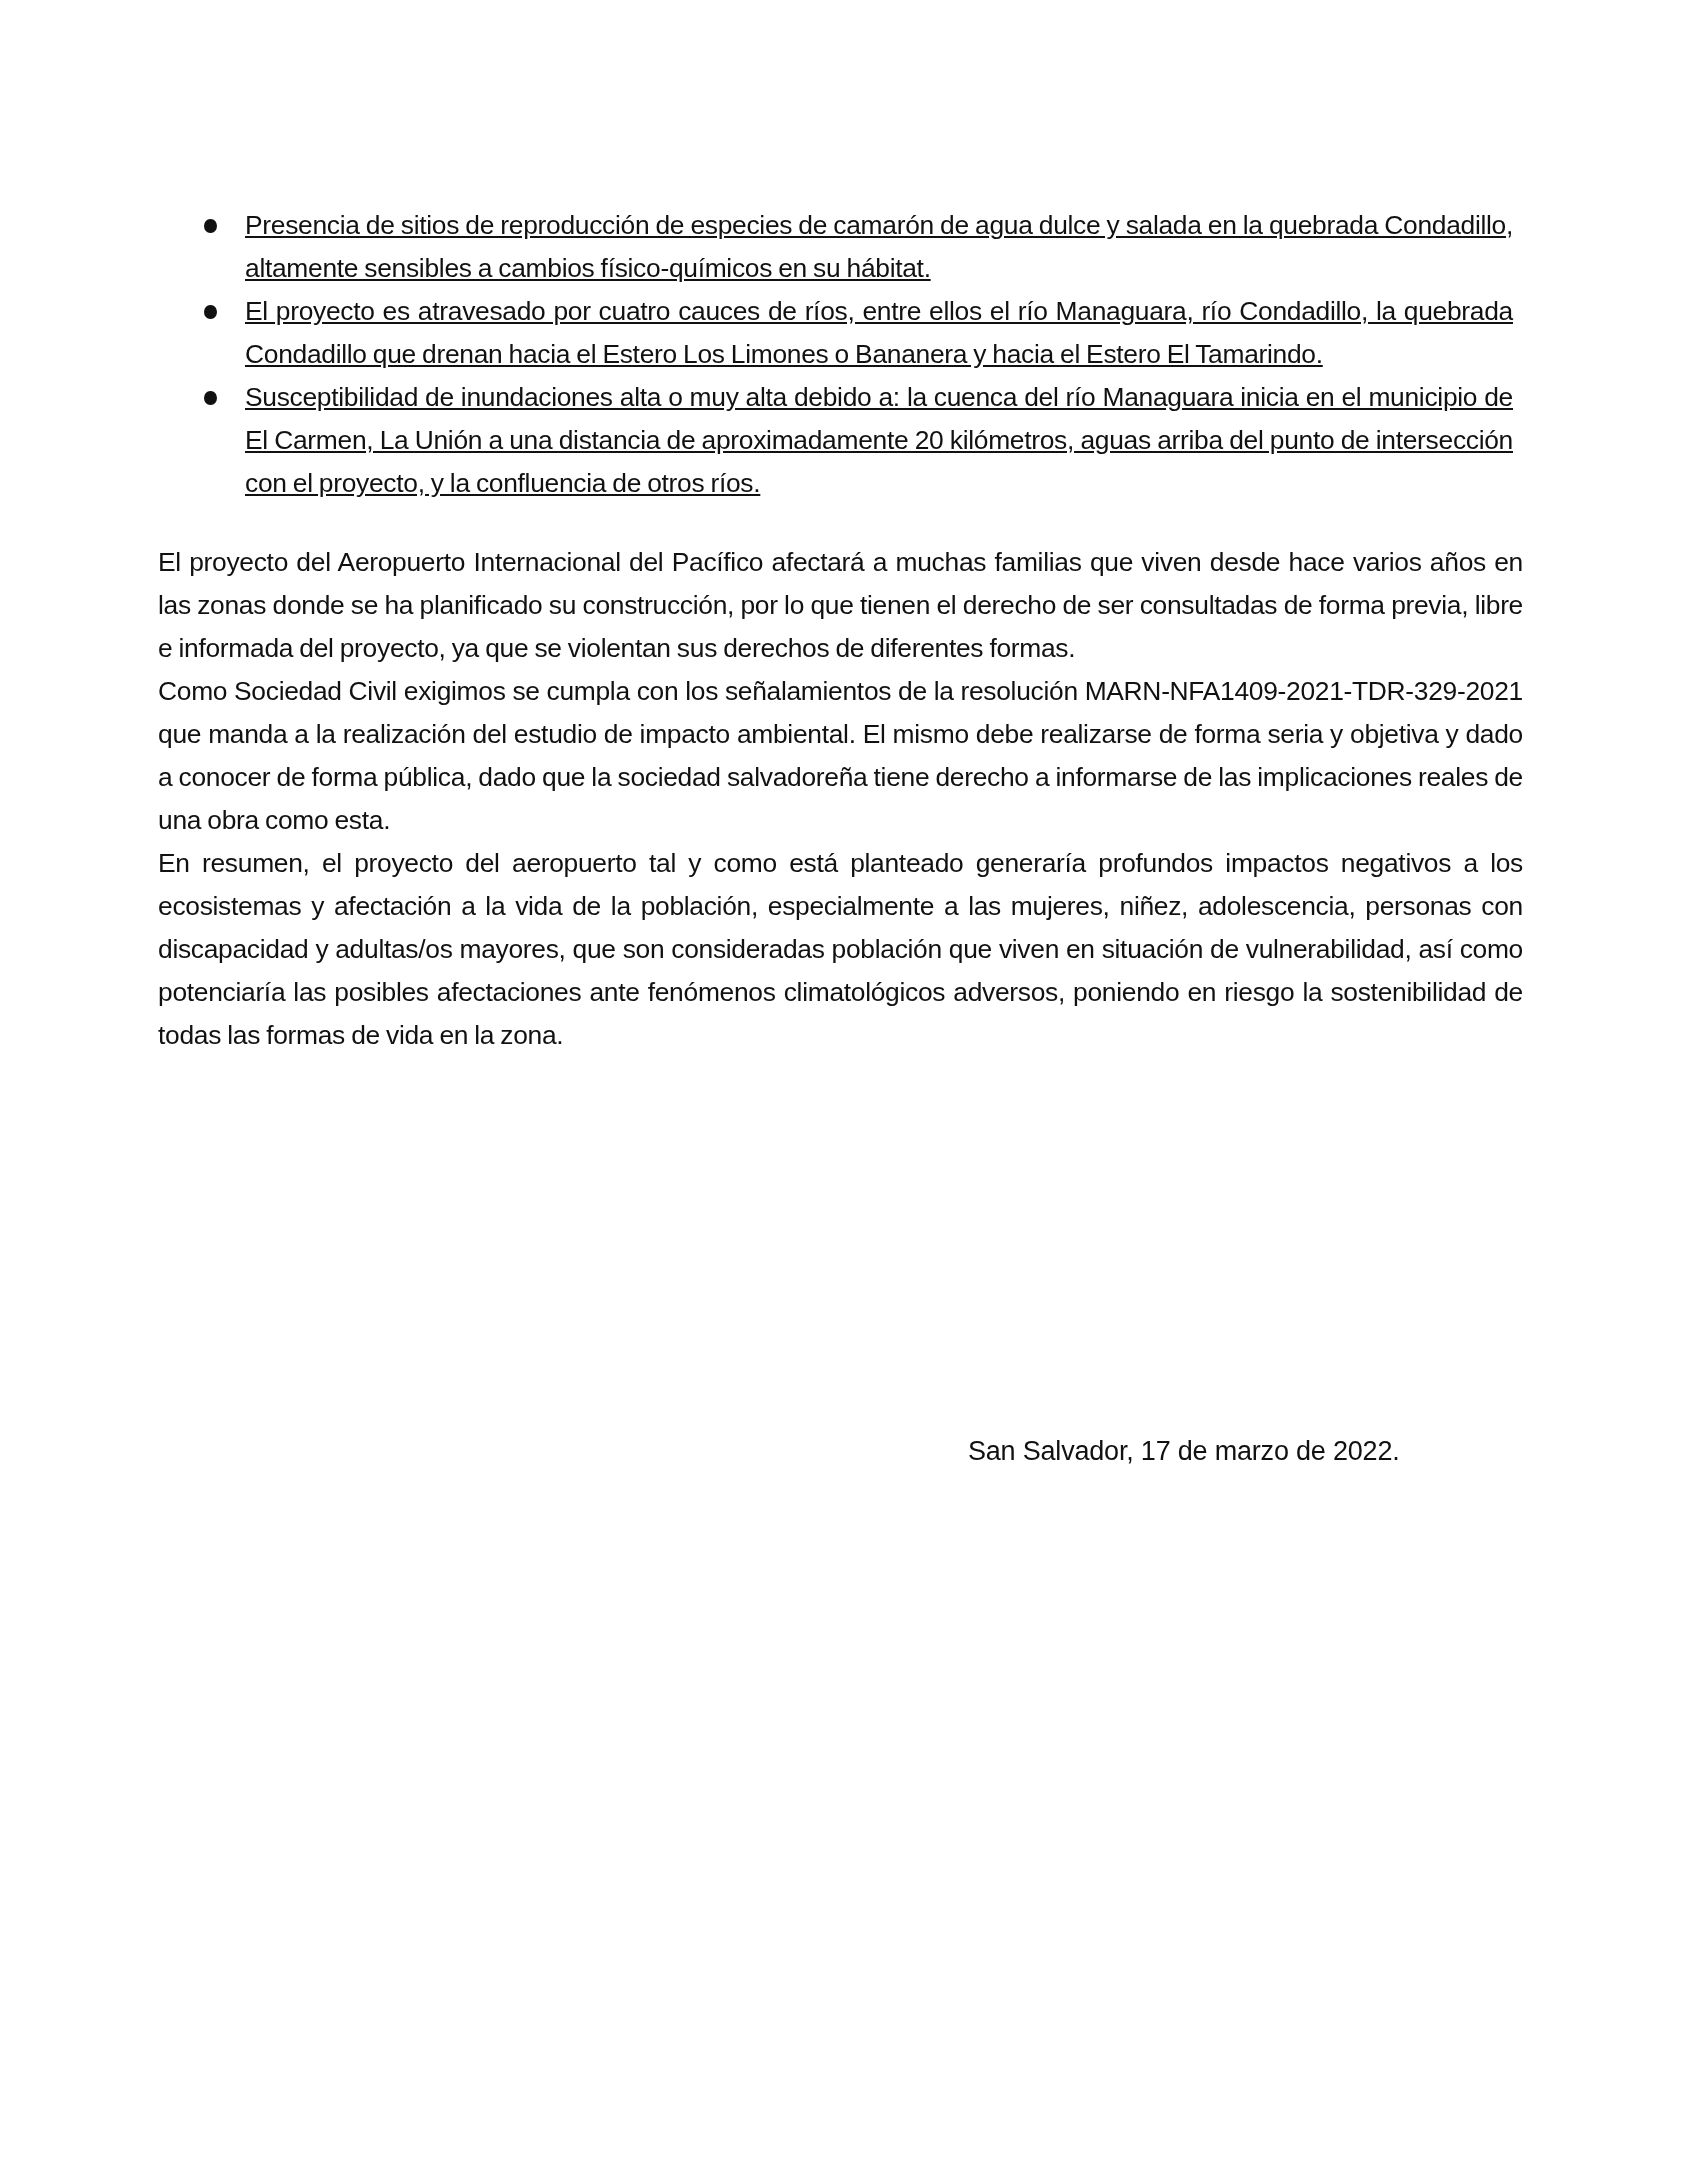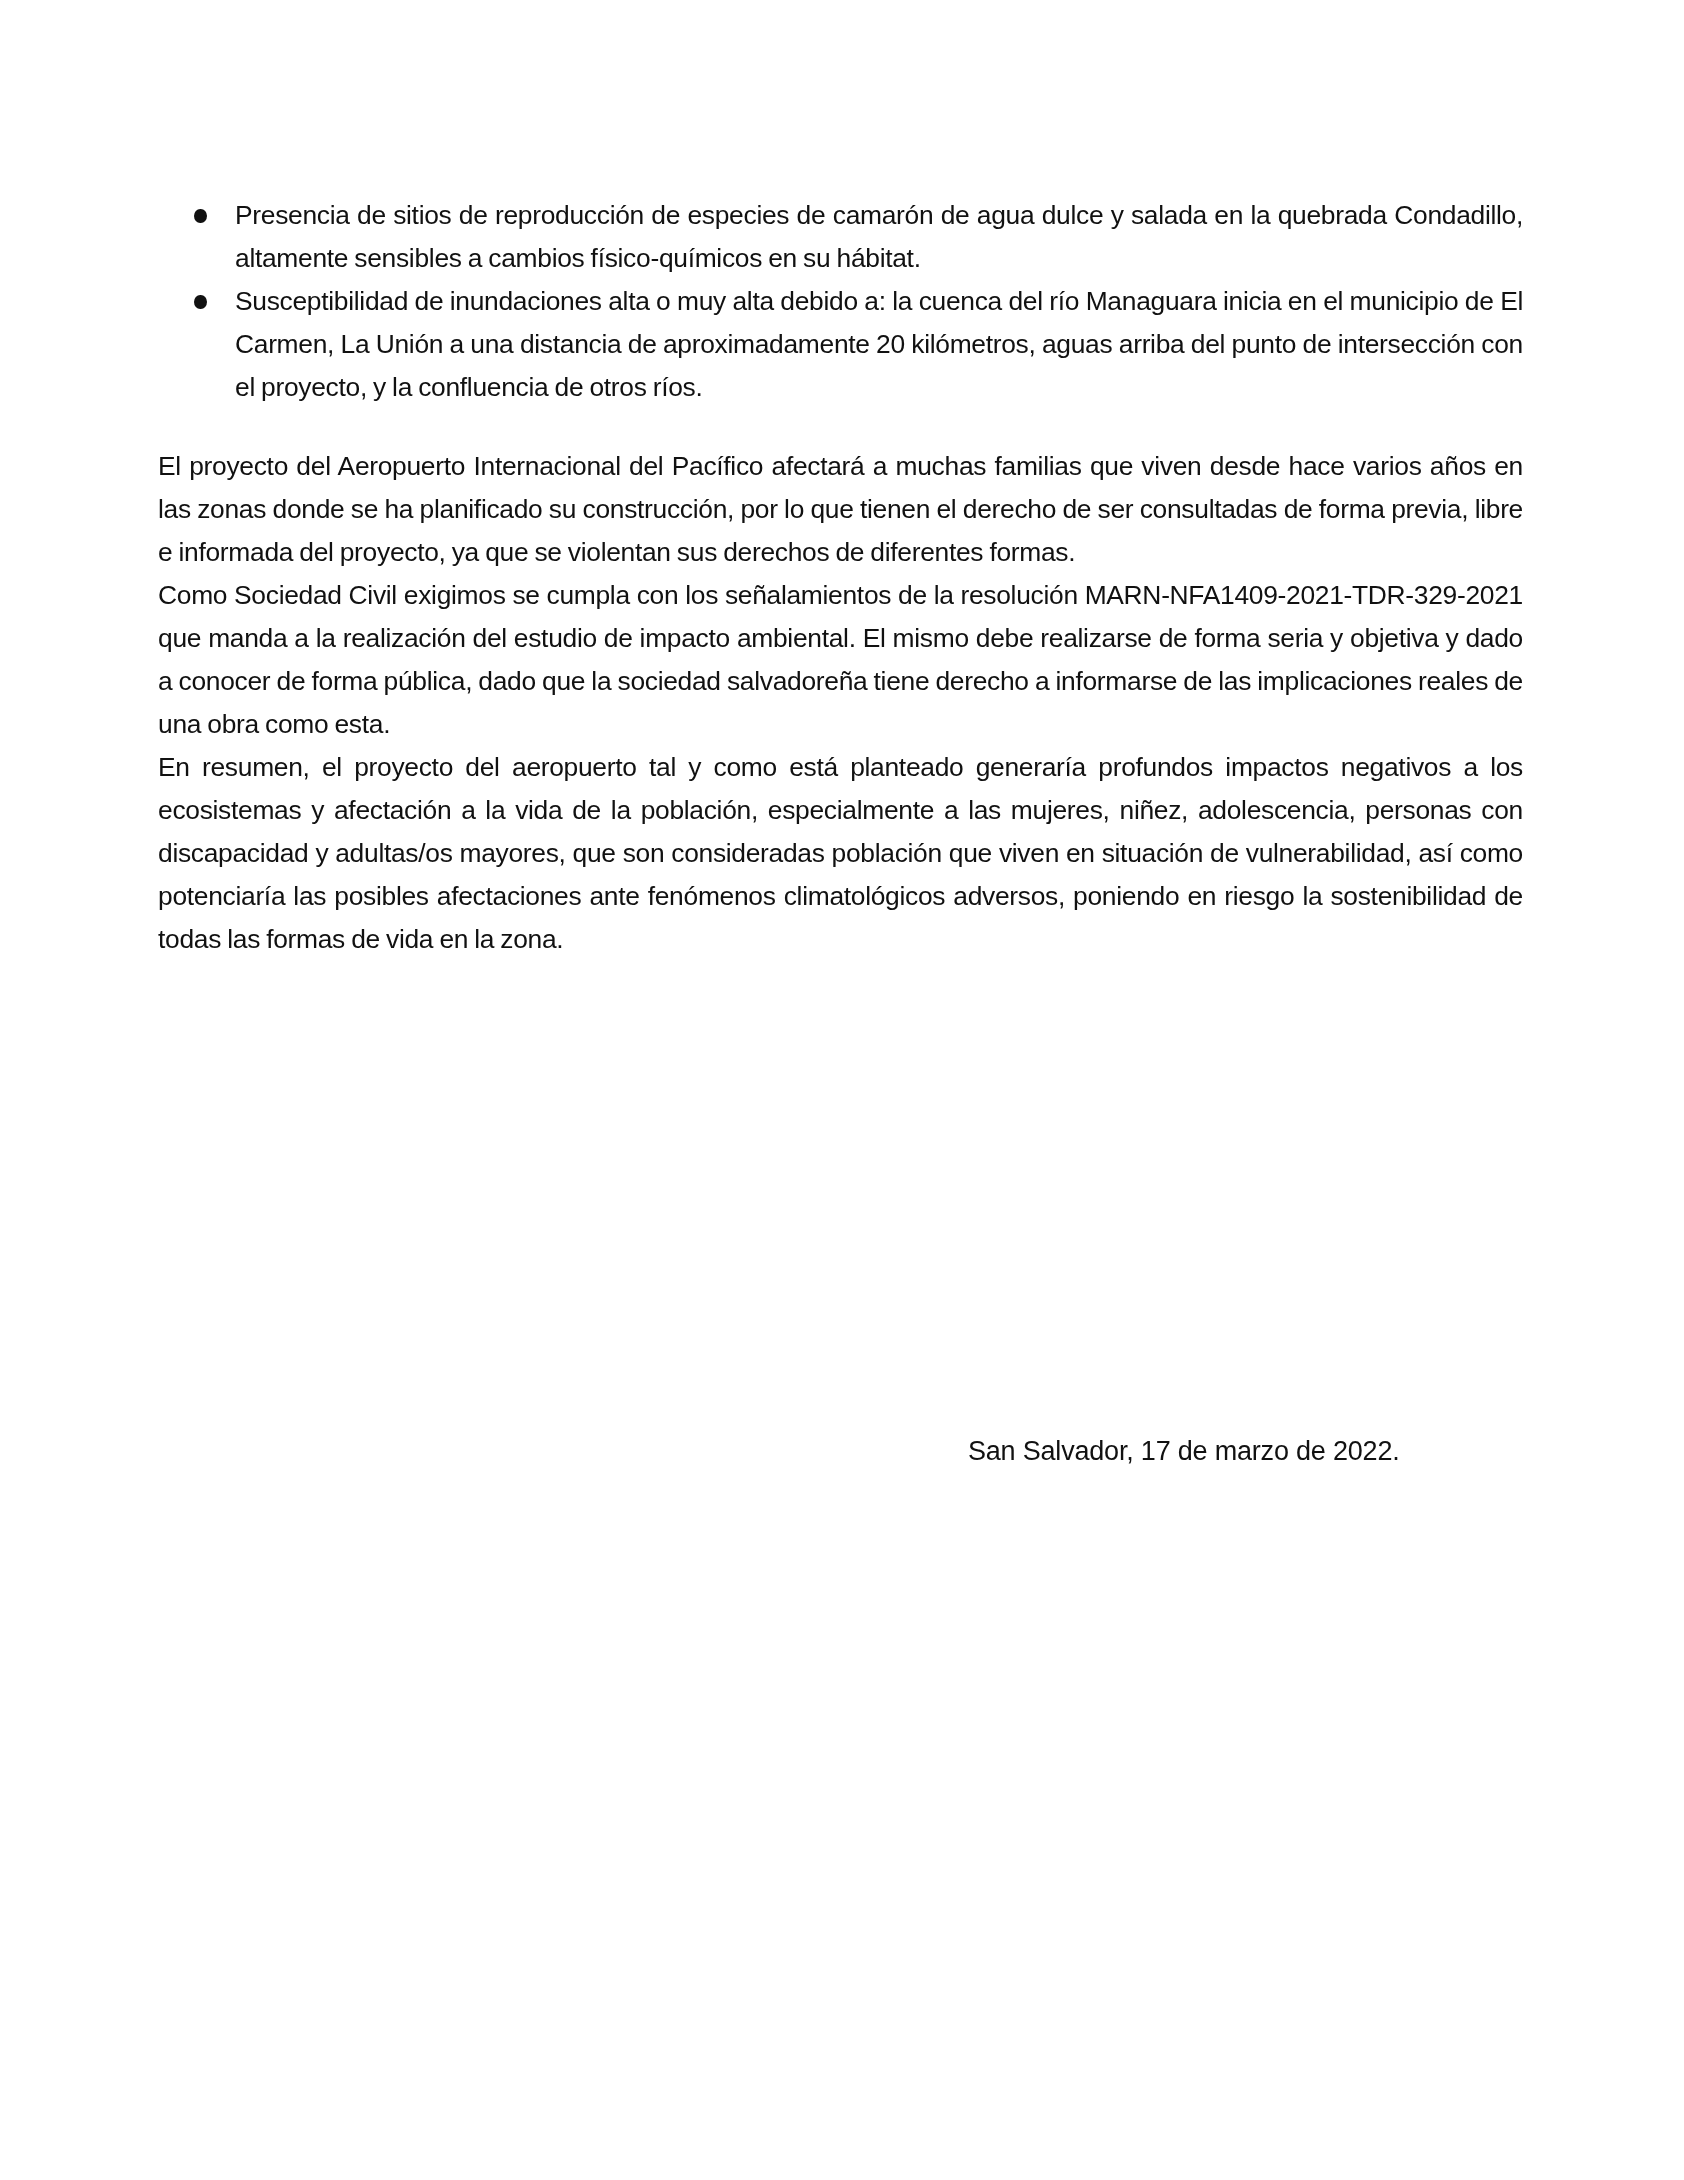--- a/index.html
+++ b/index.html
@@ -20,22 +20,23 @@
       left: 158px;
       top: 194px;
       width: 1365px;
       font-size: 26.4px;
       line-height: 43px;
       letter-spacing: -0.3px;
       word-spacing: -0.9px;
     }
     .bullet-list {
       list-style: none;
-      margin: 0;
+      margin: 10px;
       padding: 0;
+      text-decoration: underline;
     }
     .bullet-item {
       position: relative;
       padding-left: 77px;
       text-align: justify;
       text-align-last: left;
     }
     .bullet-dot {
       position: absolute;
       left: 36px;
@@ -67,20 +68,24 @@
 <body>
 
 <div class="page">
   <ul class="bullet-list">
     <li class="bullet-item">
       <span class="bullet-dot"></span>
       <span>Presencia de sitios de reproducción de especies de camarón de agua dulce y salada en la quebrada Condadillo, altamente sensibles a cambios físico-químicos en su hábitat.</span>
     </li>
     <li class="bullet-item">
       <span class="bullet-dot"></span>
+      <span>El proyecto es atravesado por cuatro cauces de ríos, entre ellos el río Managuara, río Condadillo, la quebrada Condadillo que drenan hacia el Estero Los Limones o Bananera y hacia el Estero El Tamarindo.</span>
+    </li>
+    <li class="bullet-item">
+      <span class="bullet-dot"></span>
       <span>Susceptibilidad de inundaciones alta o muy alta debido a: la cuenca del río Managuara inicia en el municipio de El Carmen, La Unión a una distancia de aproximadamente 20 kilómetros, aguas arriba del punto de intersección con el proyecto, y la confluencia de otros ríos.</span>
     </li>
   </ul>
 
   <p class="para gap-lg">El proyecto del Aeropuerto Internacional del Pacífico afectará a muchas familias que viven desde hace varios años en las zonas donde se ha planificado su construcción, por lo que tienen el derecho de ser consultadas de forma previa, libre e informada del proyecto, ya que se violentan sus derechos de diferentes formas.</p>
   <p class="para">Como Sociedad Civil exigimos se cumpla con los señalamientos de la resolución MARN-NFA1409-2021-TDR-329-2021 que manda a la realización del estudio de impacto ambiental. El mismo debe realizarse de forma seria y objetiva y dado a conocer de forma pública, dado que la sociedad salvadoreña tiene derecho a informarse de las implicaciones reales de una obra como esta.</p>
   <p class="para gap-md">En resumen, el proyecto del aeropuerto tal y como está planteado generaría profundos impactos negativos a los ecosistemas y afectación a la vida de la población, especialmente a las mujeres, niñez, adolescencia, personas con discapacidad y adultas/os mayores, que son consideradas población que viven en situación de vulnerabilidad, así como potenciaría las posibles afectaciones ante fenómenos climatológicos adversos, poniendo en riesgo la sostenibilidad de todas las formas de vida en la zona.</p>
 </div>
 
 <div class="signature">San Salvador, 17 de marzo de 2022.</div>

